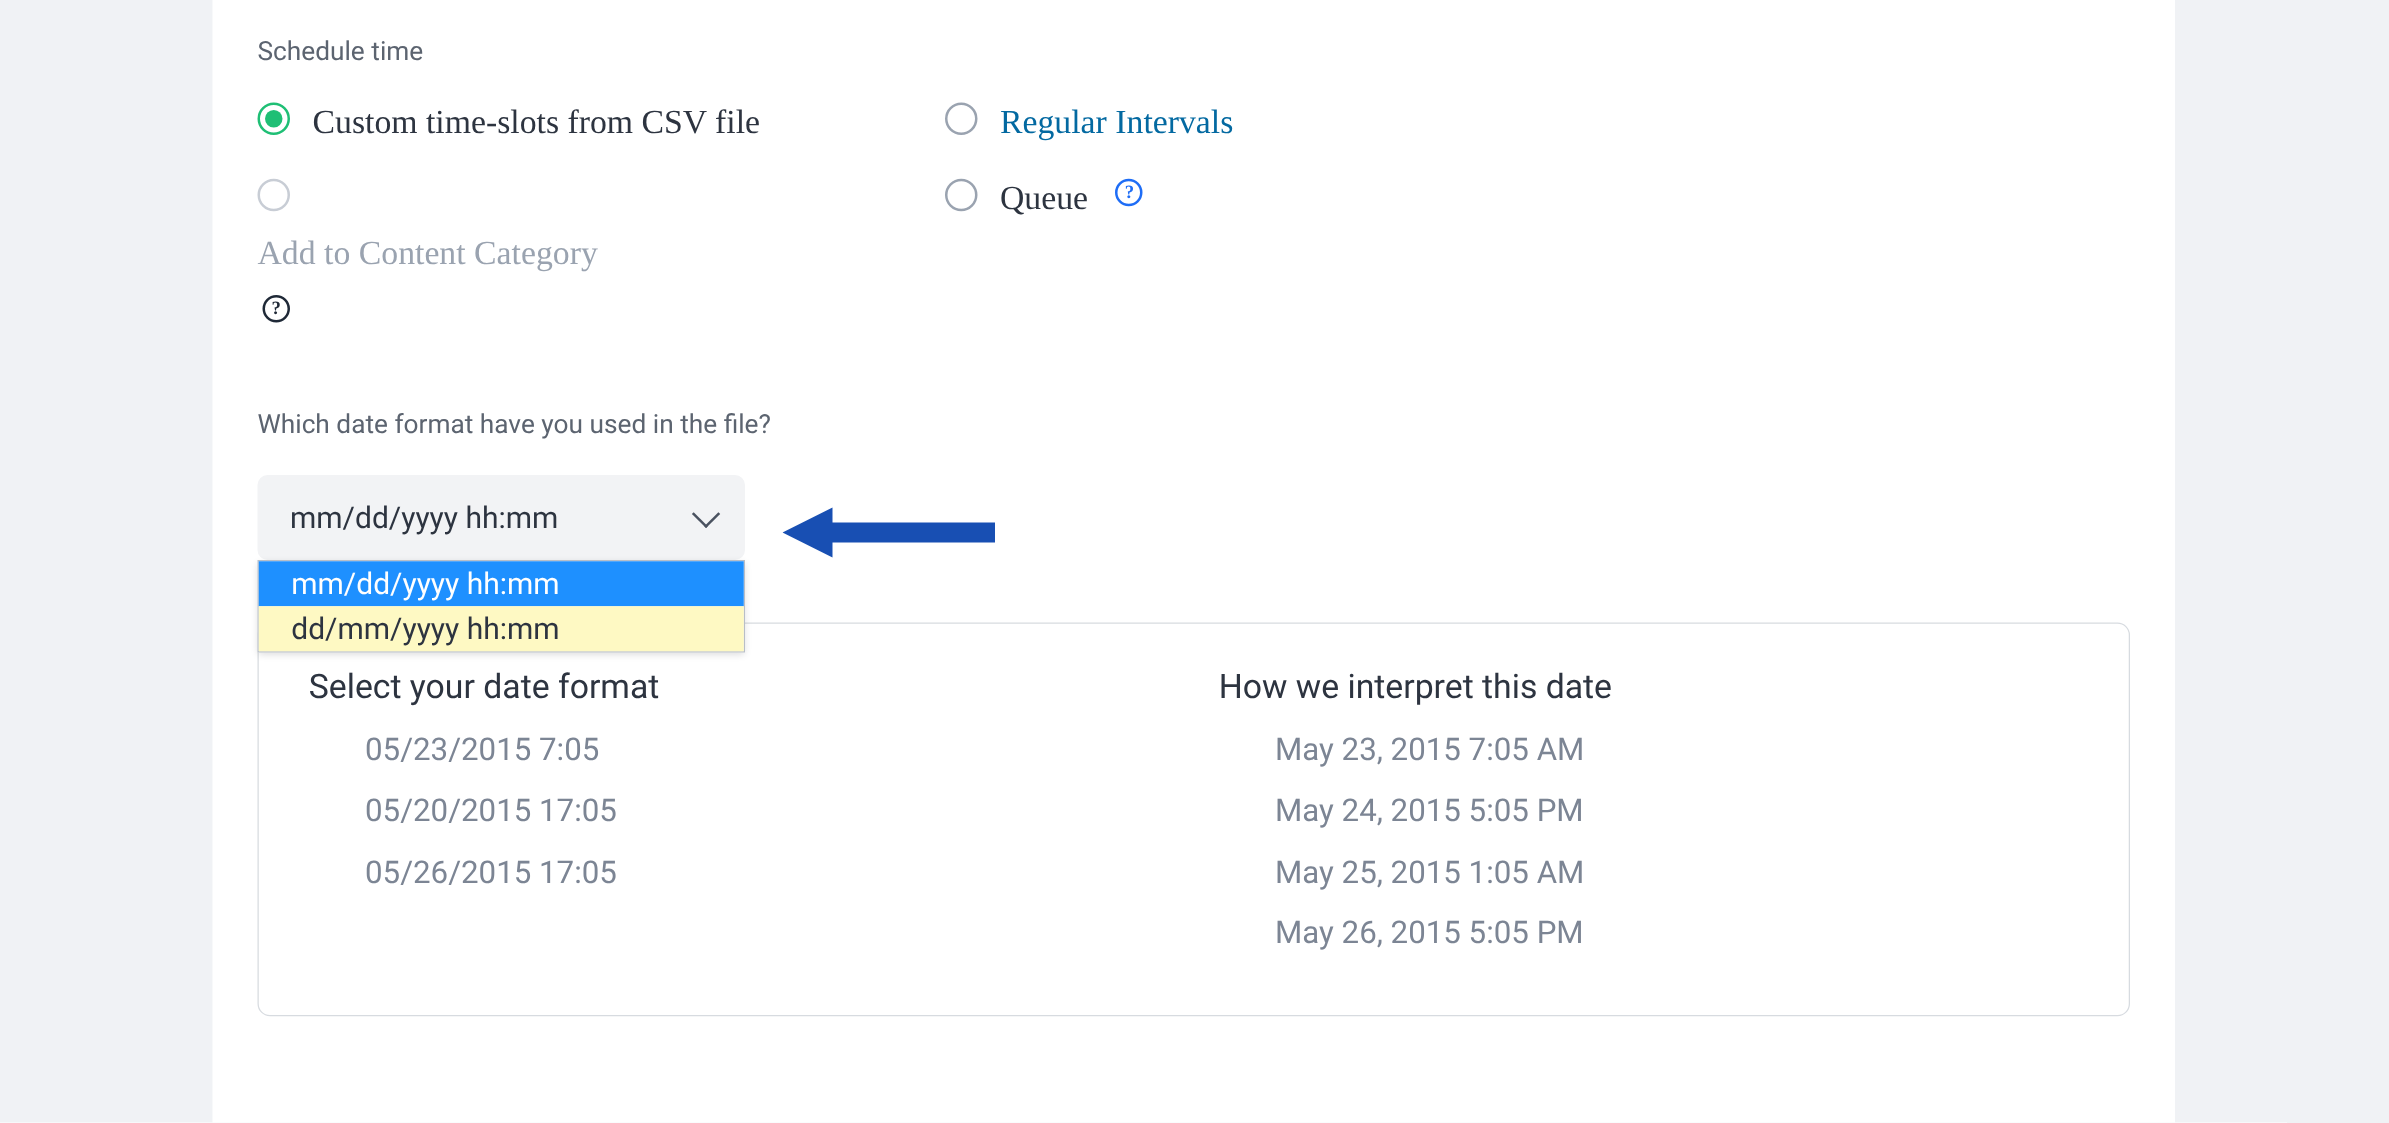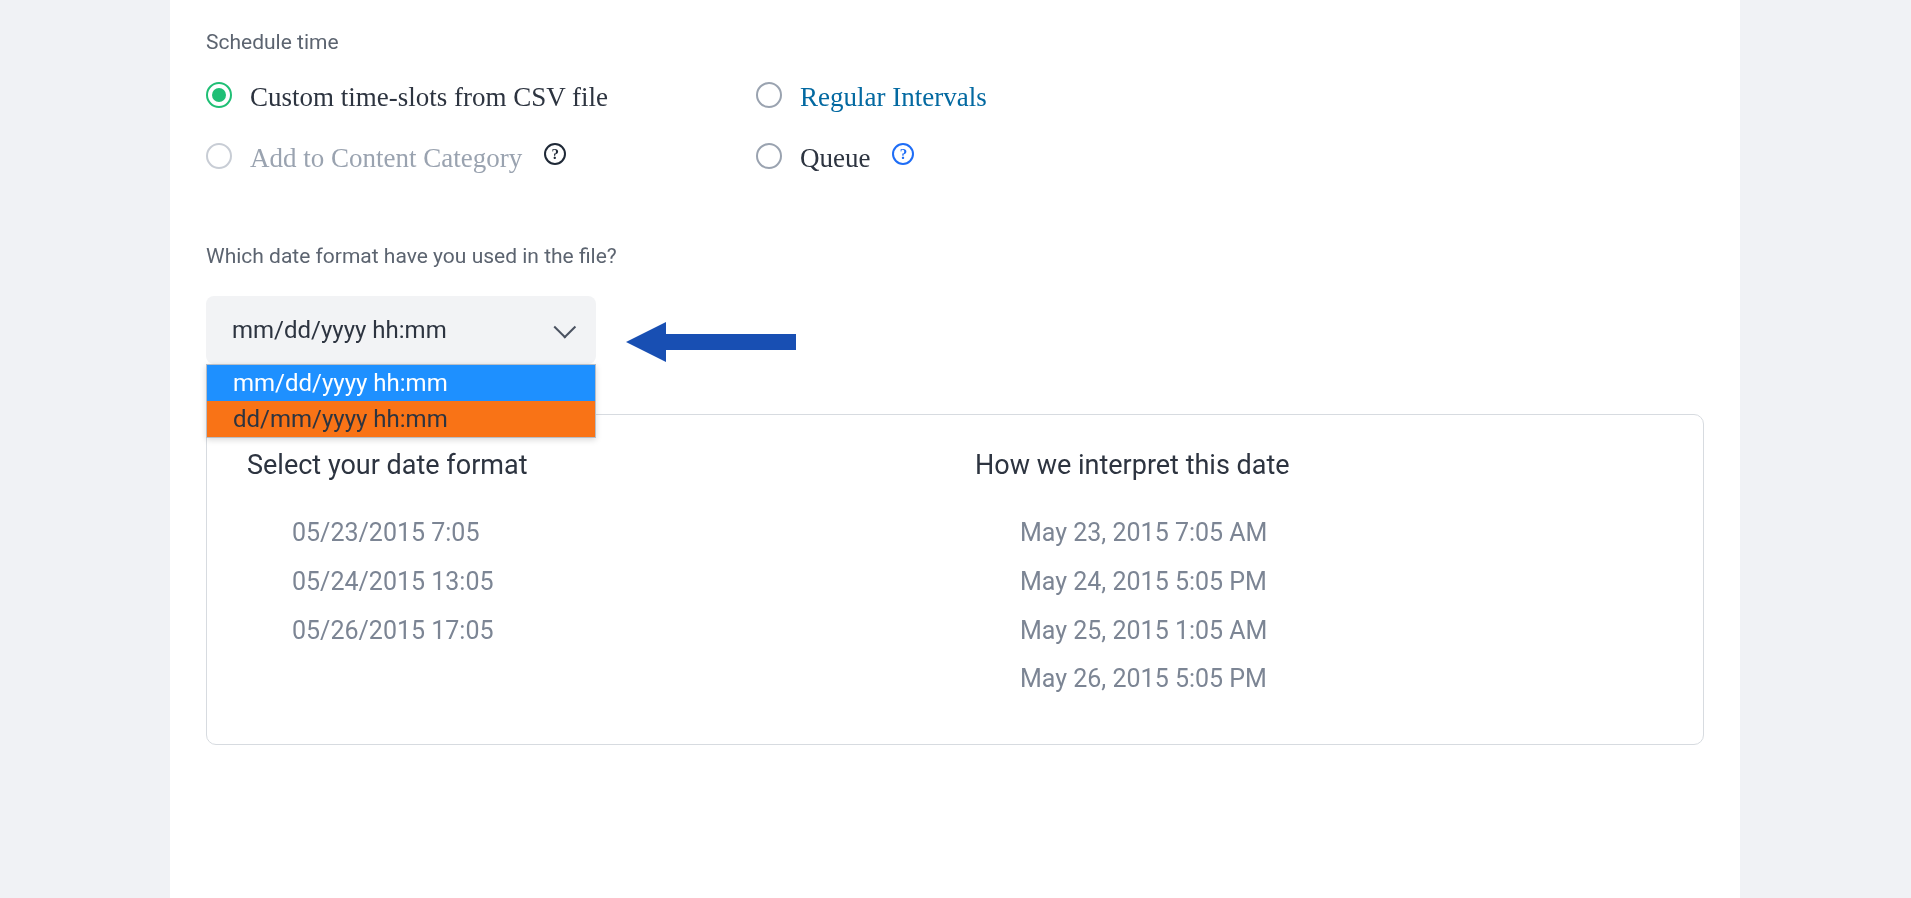--- a/index.html
+++ b/index.html
@@ -31,21 +31,21 @@
       margin-bottom: 70px;
     }
     .radio-item {
       display: flex;
       gap: 18px;
       font-size: 27px;
       color: #2d3440;
       cursor: pointer;
       font-family: Liberation Serif, serif;
     }
-    .radio-item.disabled { color: #9aa3b0; cursor: default; }
+    .radio-item.disabled { color: #9aa3b0; cursor: default; flex-direction: column; }
     .radio-item.muted { color: #0369a1; }
     .radio-circle {
       width: 26px;
       height: 26px;
       border: 2.5px solid #9aa3b0;
       border-radius: 50%;
       display: flex;
       align-items: center;
       justify-content: center;
       flex-shrink: 0;
@@ -119,21 +119,21 @@
       background: #fff;
       border: 1px solid #b8bec7;
       box-shadow: 0 2px 6px rgba(0,0,0,0.15);
       z-index: 10;
       font-size: 24px;
     }
     .dropdown-option {
       padding: 4px 26px;
       color: #2d3440;
       cursor: pointer;
-      background: #f97316;
+      background: #fef9c3;
     }
     .dropdown-option.highlighted {
       background: #1e90ff;
       color: #fff;
     }
     .arrow-annotation {
       position: absolute;
       left: 420px;
       top: 24px;
       display: flex;
@@ -145,21 +145,21 @@
       border-radius: 10px;
       padding: 34px 40px 40px 40px;
       display: grid;
       grid-template-columns: 1fr 1fr;
       column-gap: 40px;
       margin-top: 44px;
     }
     .col-header {
       font-size: 27px;
       color: #2d3440;
-      margin-bottom: 28px;
+      margin-bottom: 12px;
     }
     .col-row {
       font-size: 25px;
       color: #7c8594;
       line-height: 1.95;
       margin-left: 45px;
     }
   </style>
 </head>
 <body>
@@ -213,21 +213,21 @@
       <svg class="arrow-svg" width="170" height="44" viewBox="0 0 170 44">
         <polygon points="0,22 40,2 40,14 170,14 170,30 40,30 40,42" fill="#184fb3"></polygon>
       </svg>
     </div>
   </div>
 
   <div class="preview-box">
     <div>
       <div class="col-header">Select your date format</div>
       <div class="col-row">05/23/2015 7:05</div>
-      <div class="col-row">05/24/2015 13:05</div>
+      <div class="col-row">05/20/2015 17:05</div>
       <div class="col-row">05/26/2015 17:05</div>
     </div>
     <div>
       <div class="col-header">How we interpret this date</div>
       <div class="col-row">May 23, 2015 7:05 AM</div>
       <div class="col-row">May 24, 2015 5:05 PM</div>
       <div class="col-row">May 25, 2015 1:05 AM</div>
       <div class="col-row">May 26, 2015 5:05 PM</div>
     </div>
   </div>

